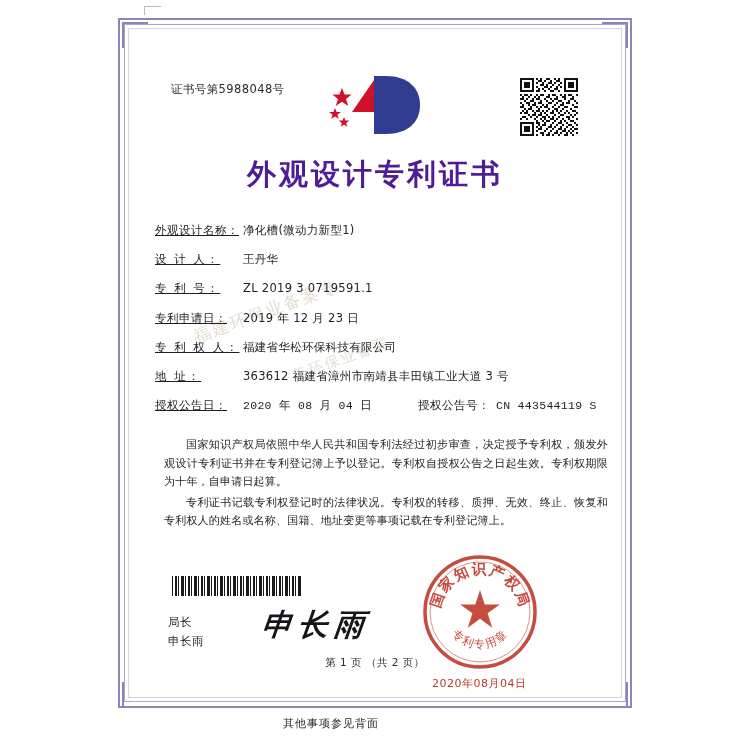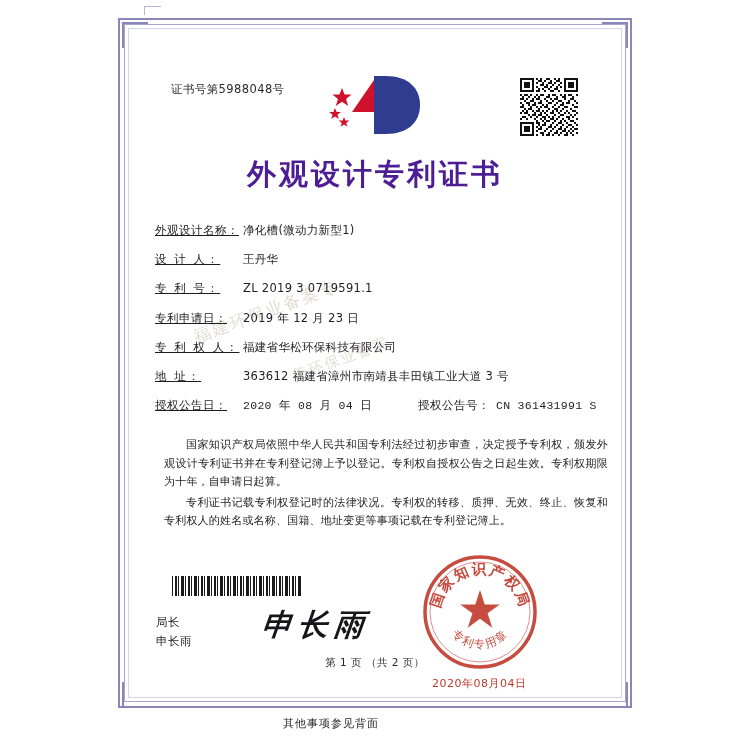--- a/index.html
+++ b/index.html
@@ -185,21 +185,21 @@
       #1a1a1a 6px, #1a1a1a 7px,
       #ffffff 7px, #ffffff 9px,
       #1a1a1a 9px, #1a1a1a 12px,
       #ffffff 12px, #ffffff 13px
     );
   }
 
   
   .sig-label {
     position: absolute;
-    left: 156px;
+    left: 168px;
     top: 613px;
     font-size: 11.5px;
     color: #1d1d24;
     letter-spacing: 0.5px;
     line-height: 19px;
   }
   .sig-script {
     position: absolute;
     left: 262px;
     top: 605px;
@@ -547,21 +547,21 @@
       <span class="field-value">福建省华松环保科技有限公司</span>
     </div>
     <div class="field-row">
       <span class="field-label" style="letter-spacing: 2px;">地 址：</span>
       <span class="field-value">363612 福建省漳州市南靖县丰田镇工业大道 3 号</span>
     </div>
     <div class="field-row two-col">
       <span class="field-label">授权公告日：</span>
       <span class="field-value">2020 年 08 月 04 日</span>
       <span class="sublabel">授权公告号：</span>
-      <span class="field-value">CN 361431991 S</span>
+      <span class="field-value">CN 443544119 S</span>
     </div>
   </div>
 
   <div class="paragraphs">
     <p>国家知识产权局依照中华人民共和国专利法经过初步审查，决定授予专利权，颁发外观设计专利证书并在专利登记簿上予以登记。专利权自授权公告之日起生效。专利权期限为十年，自申请日起算。</p>
     <p>专利证书记载专利权登记时的法律状况。专利权的转移、质押、无效、终止、恢复和专利权人的姓名或名称、国籍、地址变更等事项记载在专利登记簿上。</p>
   </div>
 
   <div class="barcode"></div>
 

